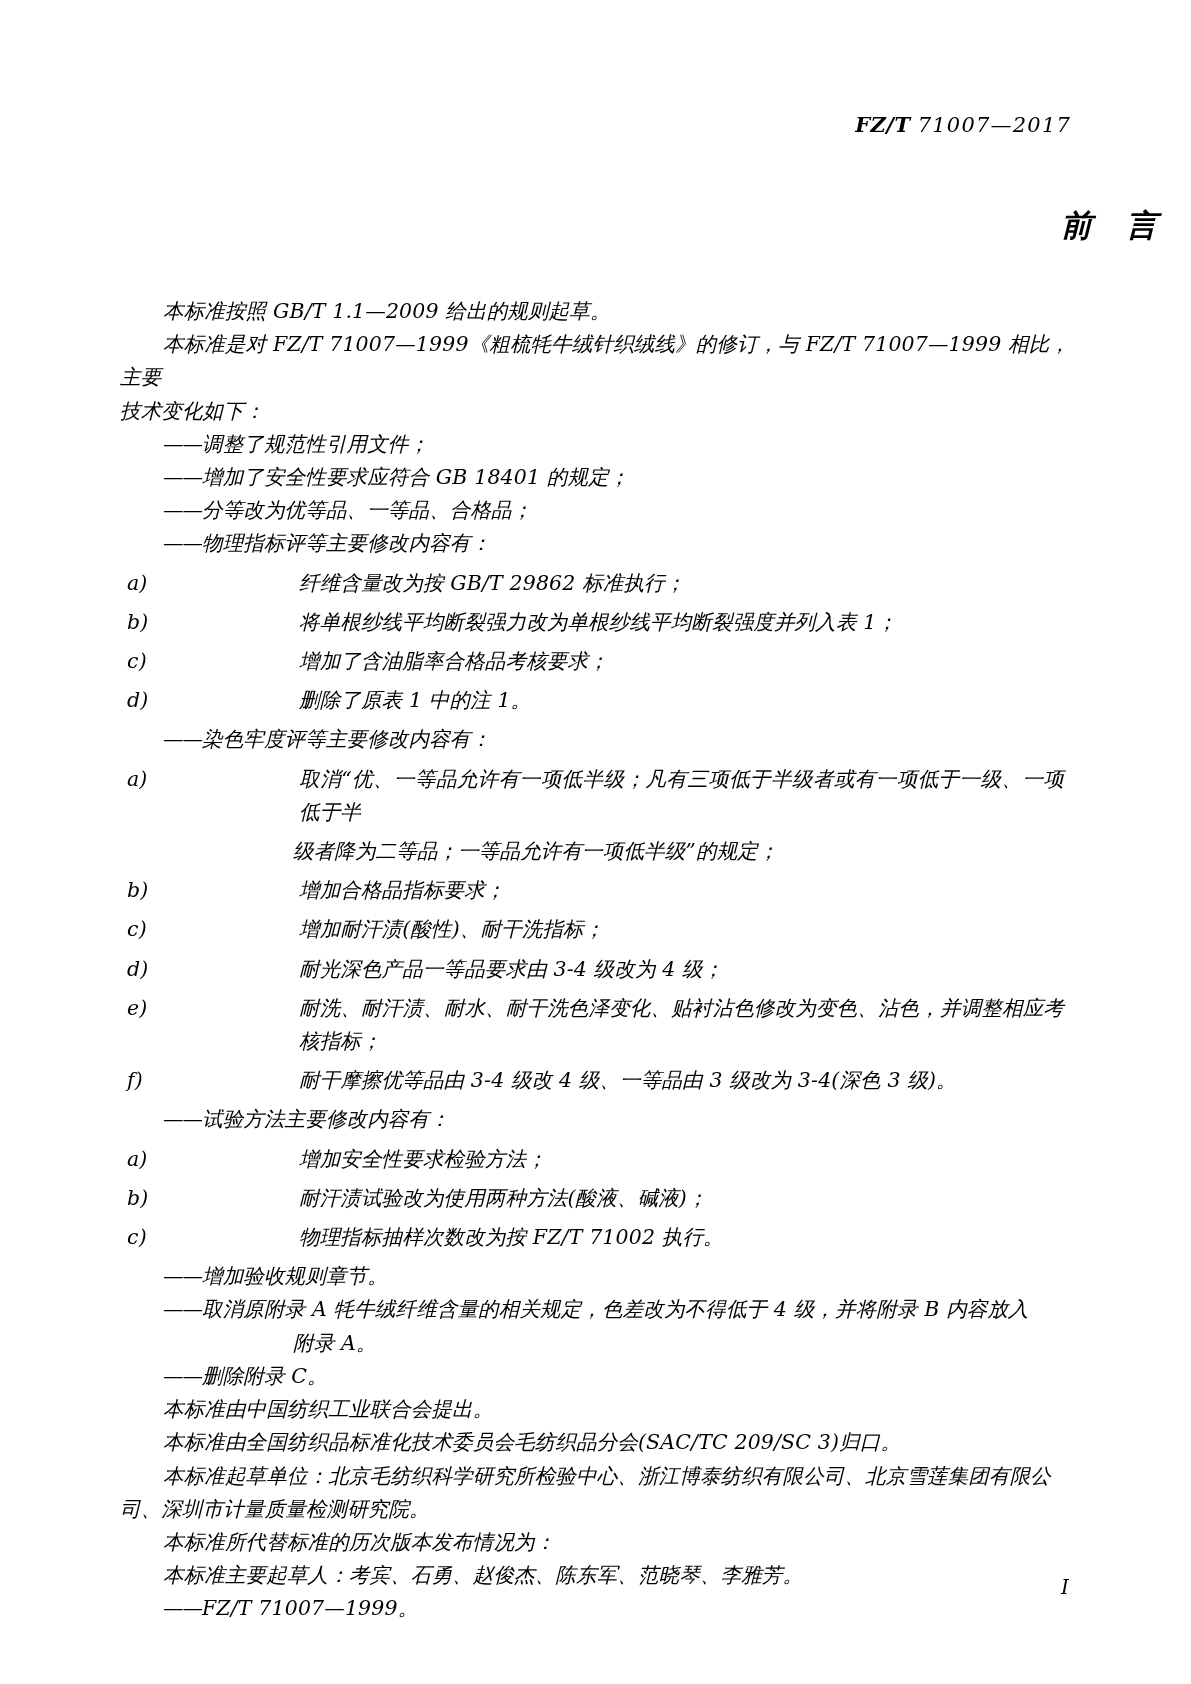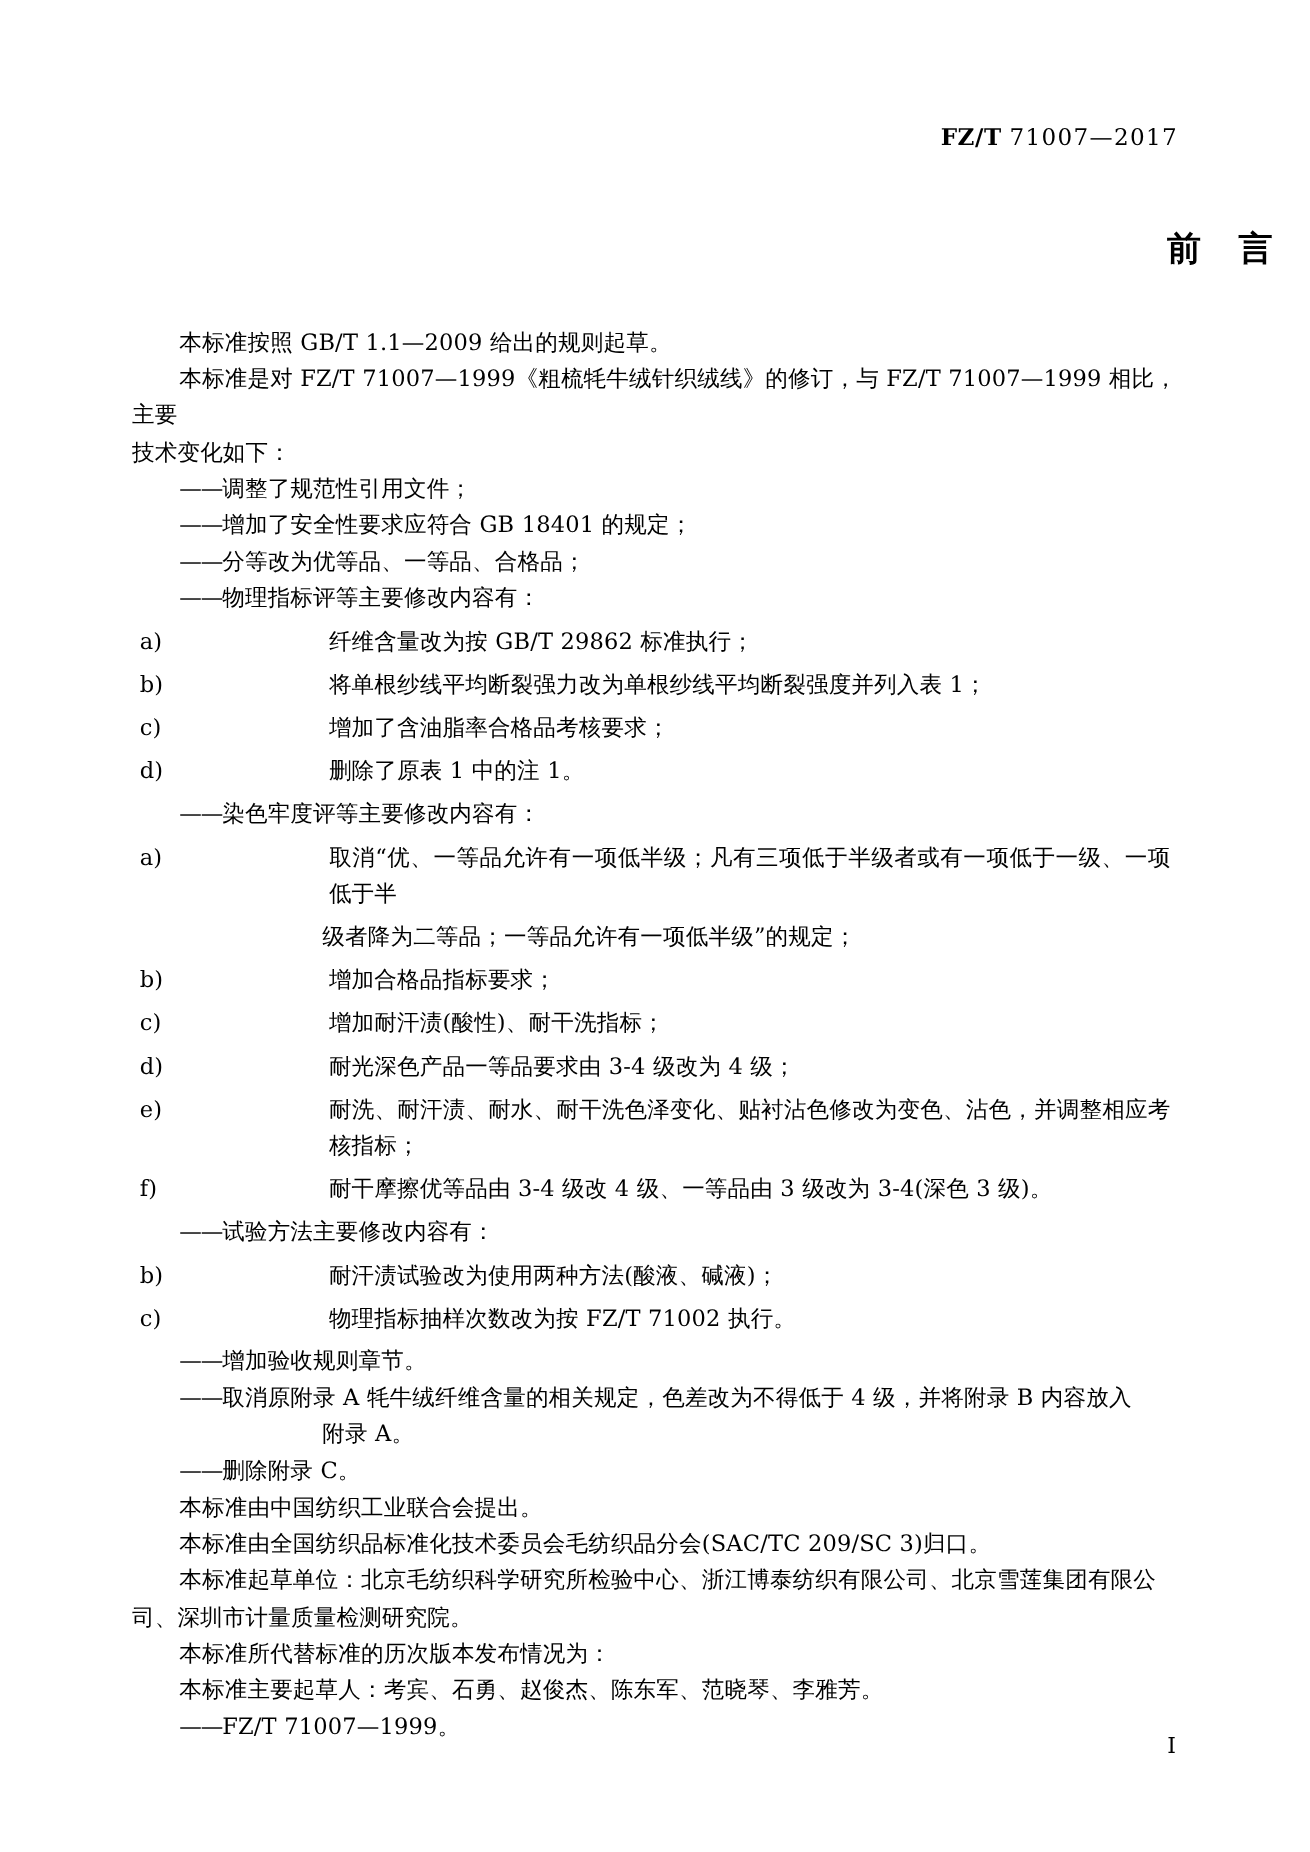--- a/index.html
+++ b/index.html
@@ -11,20 +11,21 @@
     font-family: "DejaVu Serif", "Liberation Serif", serif;
     color: #000000;
   }
   .page {
     position: relative;
     width: 1191px;
     height: 1684px;
     background: #ffffff;
     box-sizing: border-box;
     overflow: hidden;
+    font-style: italic;
   }
   
   .running-head {
     position: absolute;
     top: 112px;
     right: 120px;
     font-family: "DejaVu Serif", "Liberation Serif", serif;
     font-size: 21px;
     letter-spacing: 0.4px;
     white-space: nowrap;
@@ -156,20 +157,21 @@
     <p class="ln letter-item"><span class="lbl">c)</span><span>增加耐汗渍(酸性)、耐干洗指标；</span></p>
 
     <p class="ln letter-item"><span class="lbl">d)</span><span>耐光深色产品一等品要求由 3-4 级改为 4 级；</span></p>
 
     <p class="ln letter-item"><span class="lbl">e)</span><span>耐洗、耐汗渍、耐水、耐干洗色泽变化、贴衬沾色修改为变色、沾色，并调整相应考核指标；</span></p>
 
     <p class="ln letter-item"><span class="lbl">f)</span><span>耐干摩擦优等品由 3-4 级改 4 级、一等品由 3 级改为 3-4(深色 3 级)。</span></p>
 
     <p class="ln dash-item"><span class="dash">——</span><span class="cont">试验方法主要修改内容有：</span></p>
 
+    <p class="ln letter-item"><span class="lbl">a)</span><span>增加安全性要求检验方法；</span></p>
 
     <p class="ln letter-item"><span class="lbl">b)</span><span>耐汗渍试验改为使用两种方法(酸液、碱液)；</span></p>
 
     <p class="ln letter-item"><span class="lbl">c)</span><span>物理指标抽样次数改为按 FZ/T 71002 执行。</span></p>
 
     <p class="ln dash-item"><span class="dash">——</span><span class="cont">增加验收规则章节。</span></p>
 
     <p class="ln dash-item"><span class="dash">——</span><span class="cont">取消原附录 A 牦牛绒纤维含量的相关规定，色差改为不得低于 4 级，并将附录 B 内容放入</span></p>
     <p class="ln letter-cont">附录 A。</p>
 

